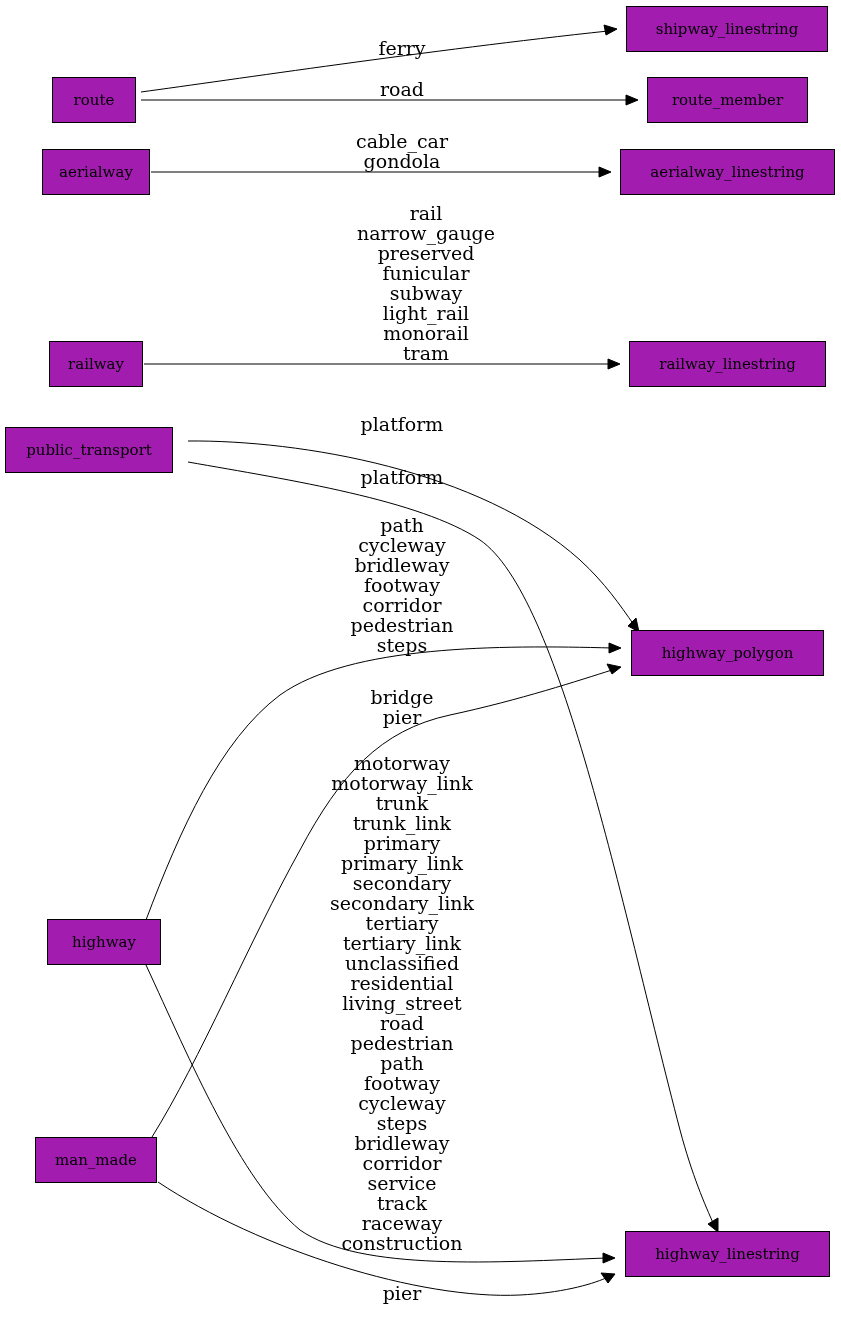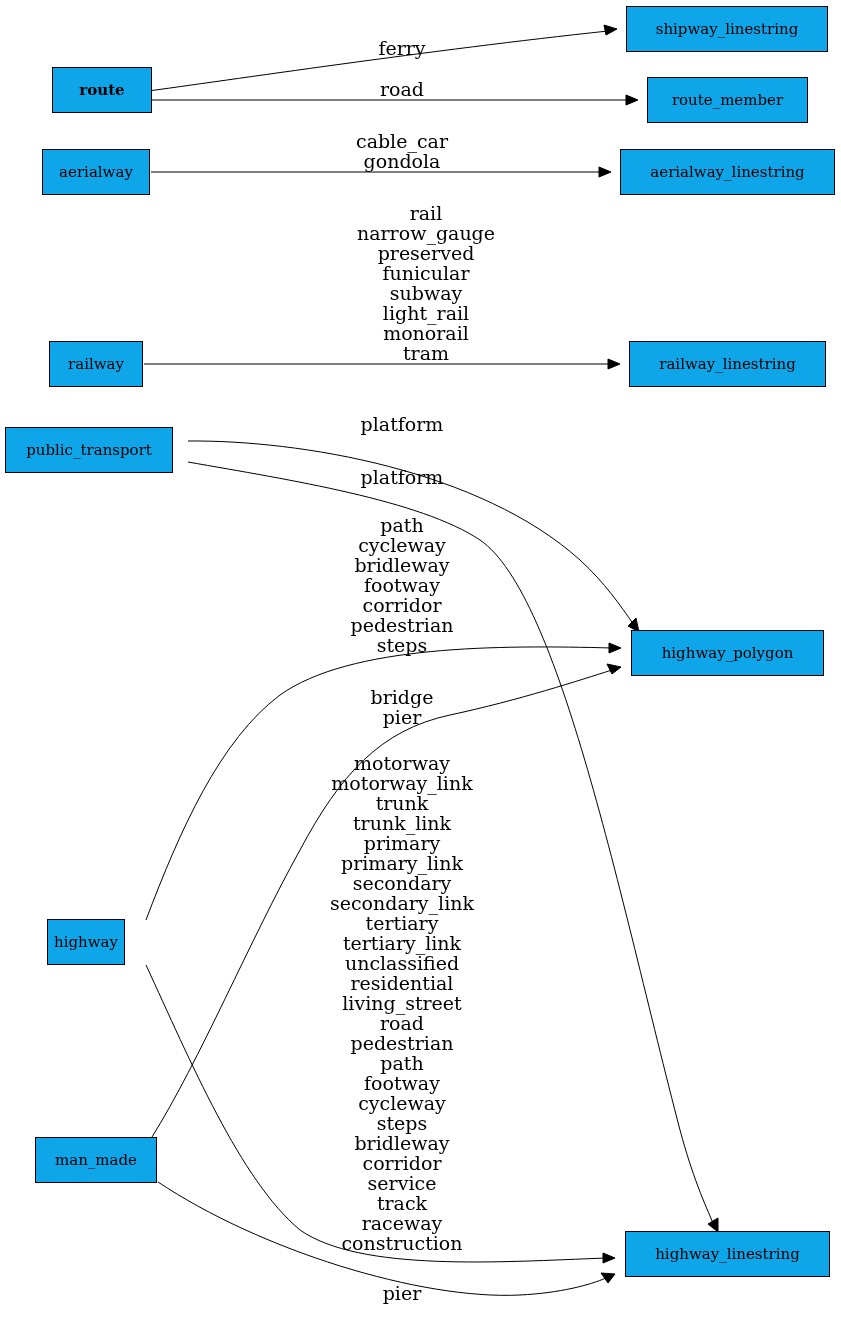--- a/index.html
+++ b/index.html
@@ -21,21 +21,21 @@
     position: absolute;
     left: 0;
     top: 0;
     width: 841px;
     height: 1324px;
   }
   .node {
     position: absolute;
     box-sizing: border-box;
     border: 1px solid #000000;
-    background: #0ea5e9;
+    background: #a21caf;
     color: #000000;
     font-size: 15px;
     line-height: 1;
     display: flex;
     align-items: center;
     justify-content: center;
     white-space: nowrap;
     text-align: center;
   }
   .edge-label {
@@ -67,30 +67,30 @@
       <polygon points="718,1232 718,1218 708,1224" fill="#000000" stroke="#000000"></polygon>
       <path d="M 146 920 C 180 830 220 740 280 695 C 350 645 500 645 612 648" fill="none" stroke="#000000" stroke-width="1"></path>
       <polygon points="621,648 609,643 609,653" fill="#000000" stroke="#000000"></polygon>
       <path d="M 152 1137 C 200 1060 250 940 300 850 C 340 775 380 730 450 715 C 520 700 580 680 612 670" fill="none" stroke="#000000" stroke-width="1"></path>
       <polygon points="621,667 607,664 612,674" fill="#000000" stroke="#000000"></polygon>
       <path d="M 146 965 C 190 1060 240 1180 300 1230 C 360 1272 500 1262 606 1258" fill="none" stroke="#000000" stroke-width="1"></path>
       <polygon points="615,1258 603,1253 603,1263" fill="#000000" stroke="#000000"></polygon>
       <path d="M 158 1182 C 260 1250 420 1300 520 1295 C 560 1293 590 1285 606 1278" fill="none" stroke="#000000" stroke-width="1"></path>
       <polygon points="615,1274 601,1273 608,1283" fill="#000000" stroke="#000000"></polygon>
     </svg>
-<div class="node" style="left: 52px; top: 67px; width: 100px; height: 46px; font-weight: bold;">route</div>
+<div class="node" style="left: 52px; top: 77px; width: 84px; height: 46px;">route</div>
     <div class="node" style="left: 626px; top: 6px; width: 202px; height: 46px;">shipway_linestring</div>
     <div class="node" style="left: 647px; top: 77px; width: 161px; height: 46px;">route_member</div>
     <div class="node" style="left: 620px; top: 149px; width: 215px; height: 46px;">aerialway_linestring</div>
     <div class="node" style="left: 42px; top: 149px; width: 108px; height: 46px;">aerialway</div>
     <div class="node" style="left: 49px; top: 341px; width: 94px; height: 46px;">railway</div>
     <div class="node" style="left: 629px; top: 341px; width: 197px; height: 46px;">railway_linestring</div>
     <div class="node" style="left: 5px; top: 427px; width: 168px; height: 46px;">public_transport</div>
     <div class="node" style="left: 631px; top: 630px; width: 193px; height: 46px;">highway_polygon</div>
-    <div class="node" style="left: 47px; top: 919px; width: 78px; height: 46px;">highway</div>
+    <div class="node" style="left: 47px; top: 919px; width: 114px; height: 46px;">highway</div>
     <div class="node" style="left: 35px; top: 1137px; width: 122px; height: 46px;">man_made</div>
     <div class="node" style="left: 625px; top: 1231px; width: 205px; height: 46px;">highway_linestring</div>
     <div class="edge-label" style="left: 402px; top: 38px;">ferry</div>
     <div class="edge-label" style="left: 402px; top: 79px;">road</div>
     <div class="edge-label" style="left: 402px; top: 131px;">cable_car
 gondola</div>
     <div class="edge-label" style="left: 426px; top: 203px;">rail
 narrow_gauge
 preserved
 funicular

